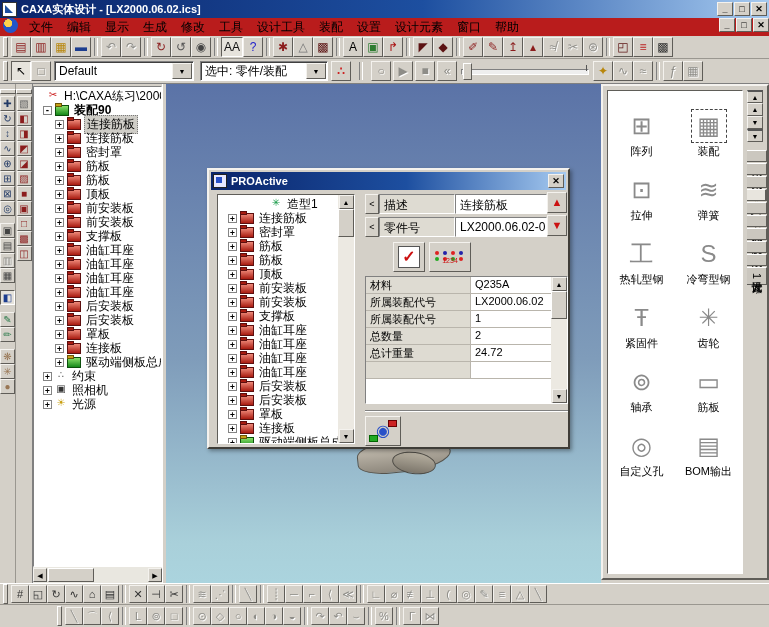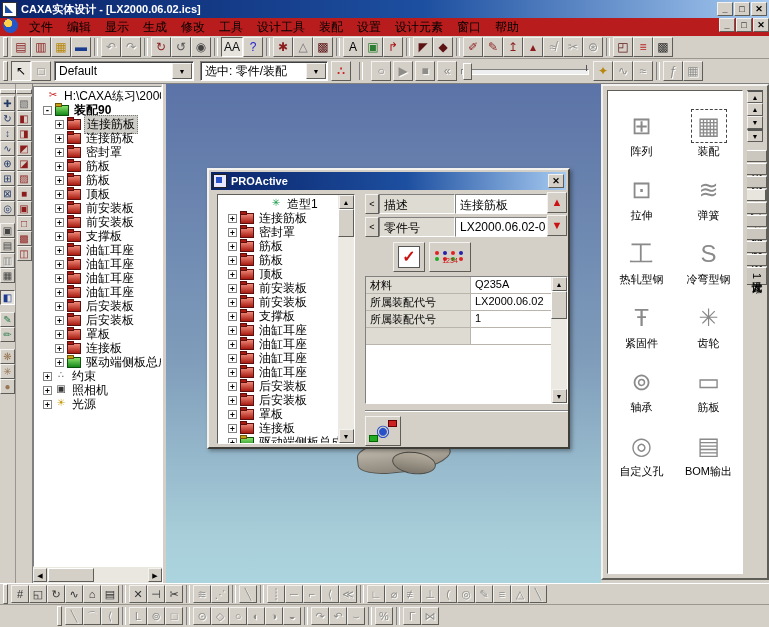--- a/index.html
+++ b/index.html
@@ -1051,22 +1051,30 @@
         <div class="prow">
           <span class="pk">所属装配代号</span>
           <span class="pv">LX2000.06.02</span>
         </div>
 
         <div class="prow">
           <span class="pk">所属装配代号</span>
           <span class="pv">1</span>
         </div>
 
-
-
+        <div class="prow">
+          <span class="pk">总数量</span>
+          <span class="pv">2</span>
+        </div>
+
+
+        <div class="prow">
+          <span class="pk">总计重量</span>
+          <span class="pv">24.72</span>
+        </div>
 
 
         <div class="prow">
           <span class="pk"></span>
           <span class="pv"></span>
         </div>
       </div>
     <div class="vscroll">
       <button class="btn">▲</button>
       <span class="vthumb"></span>

